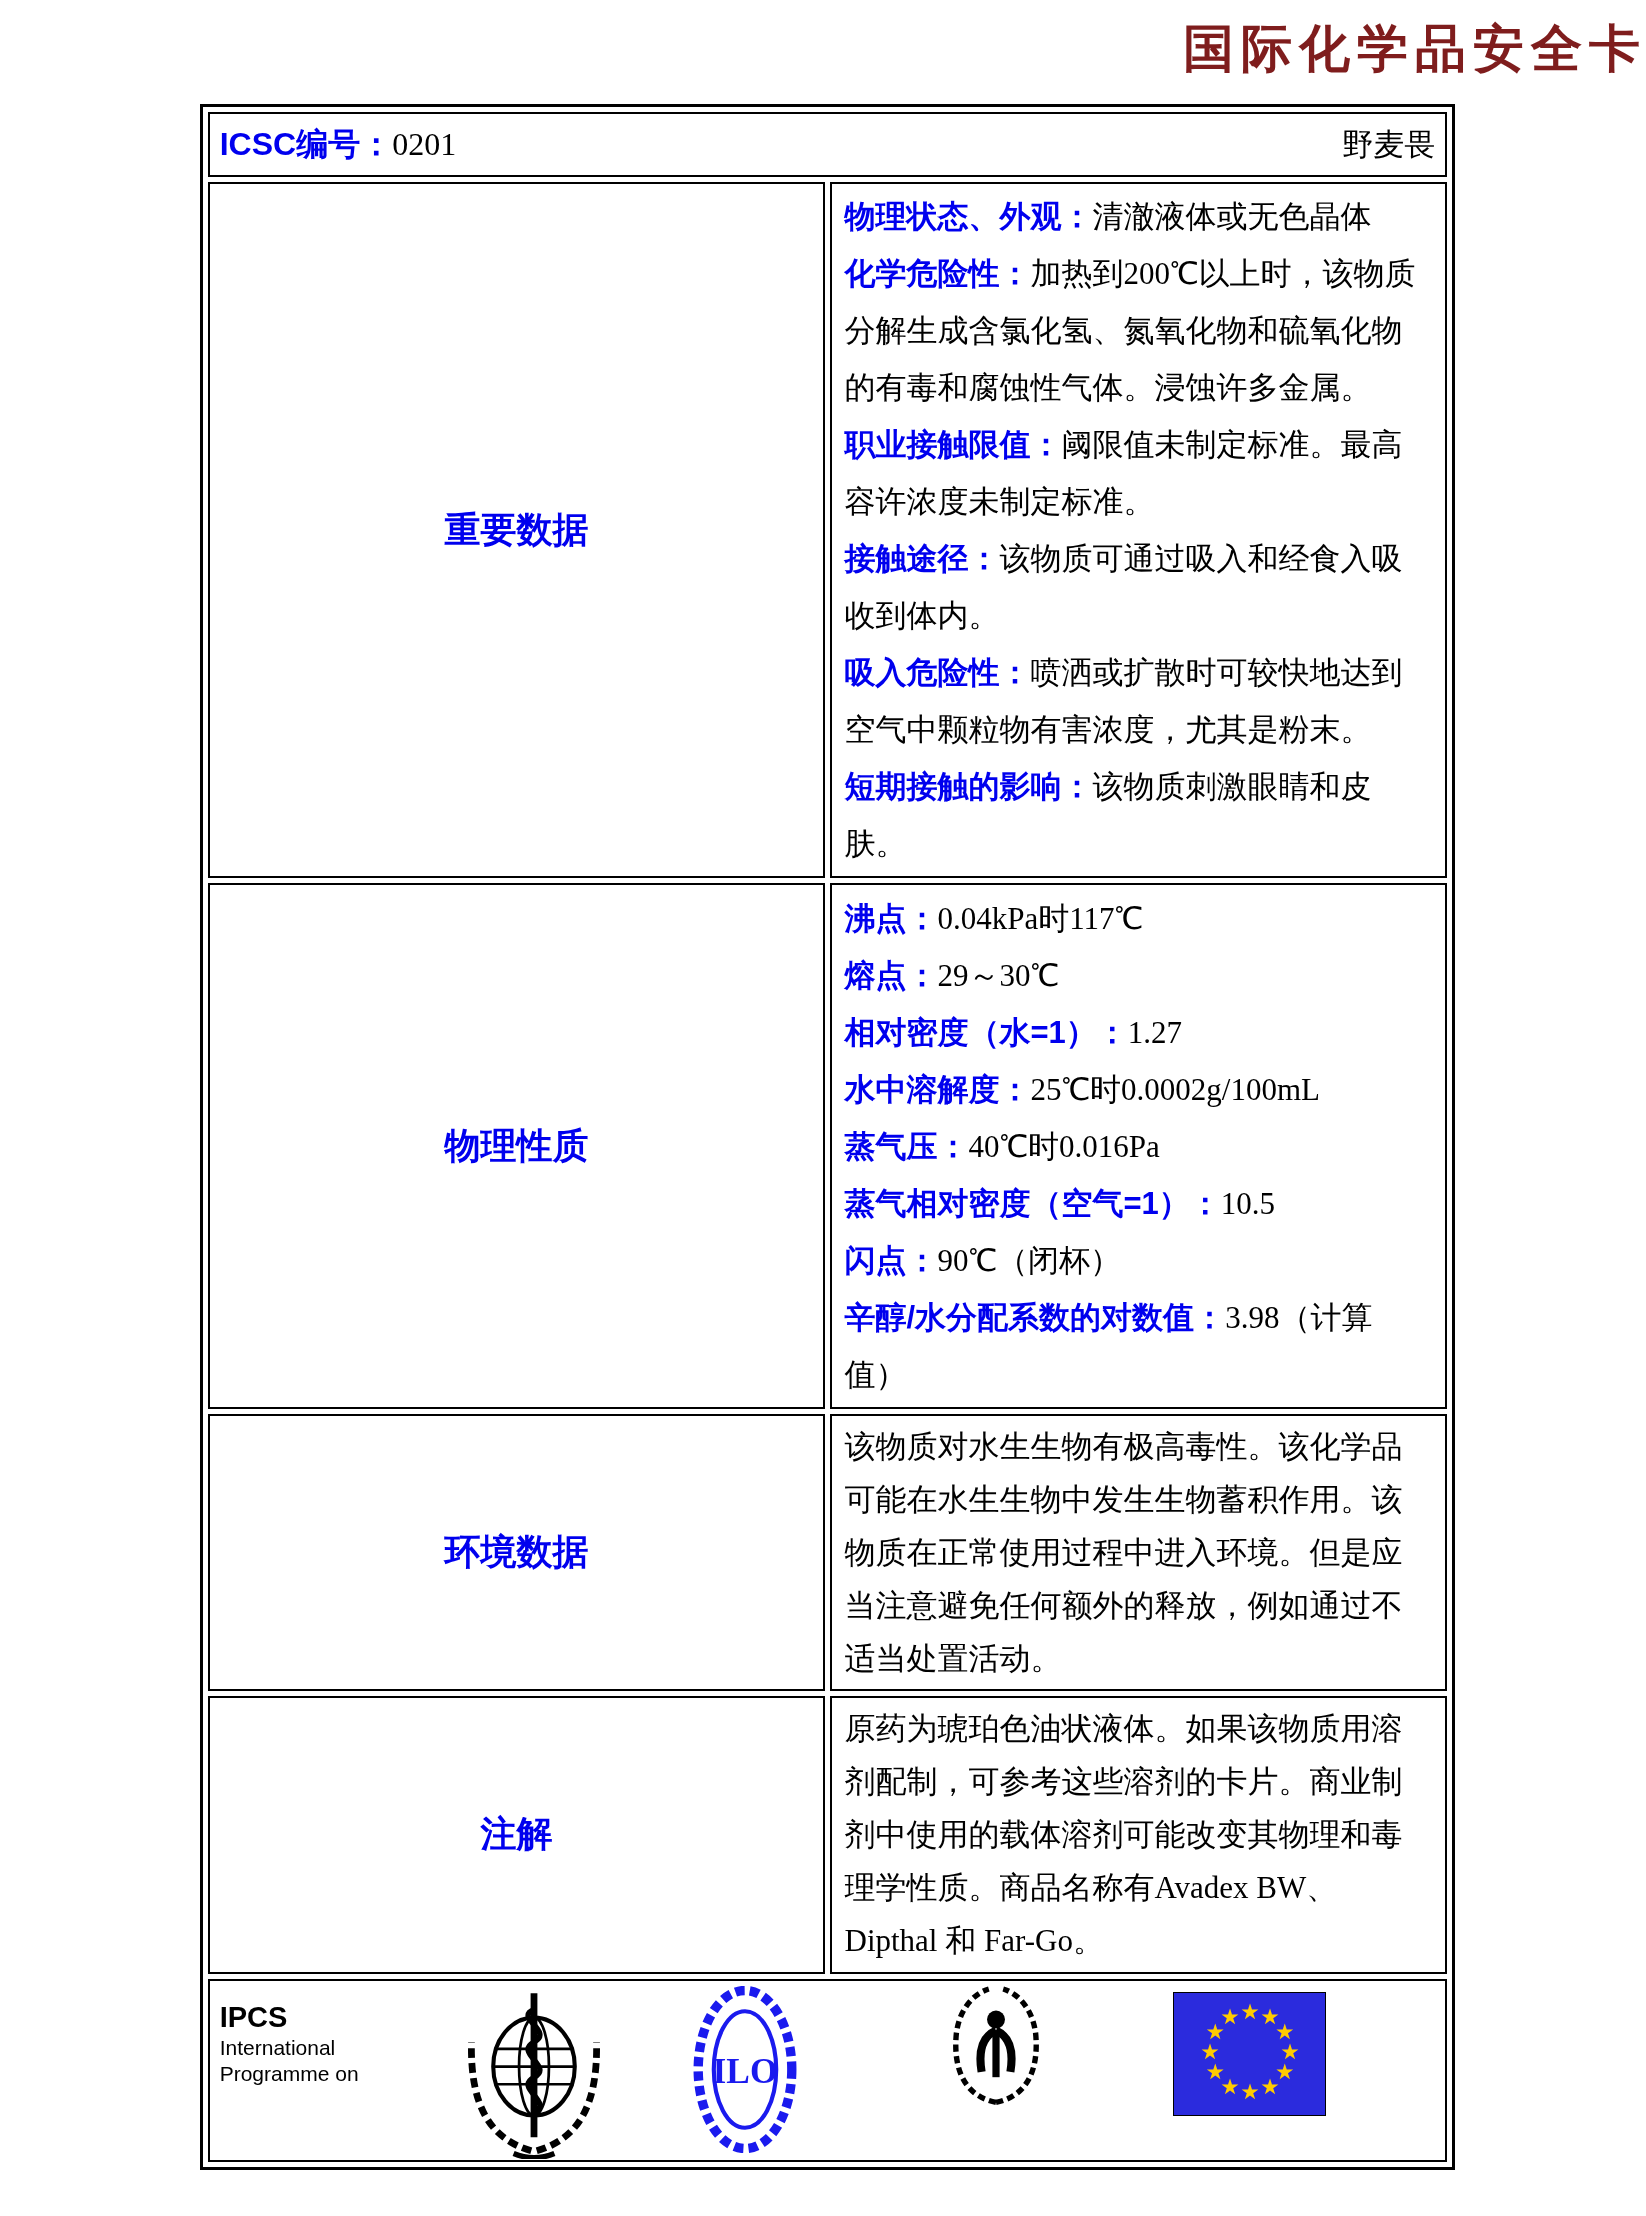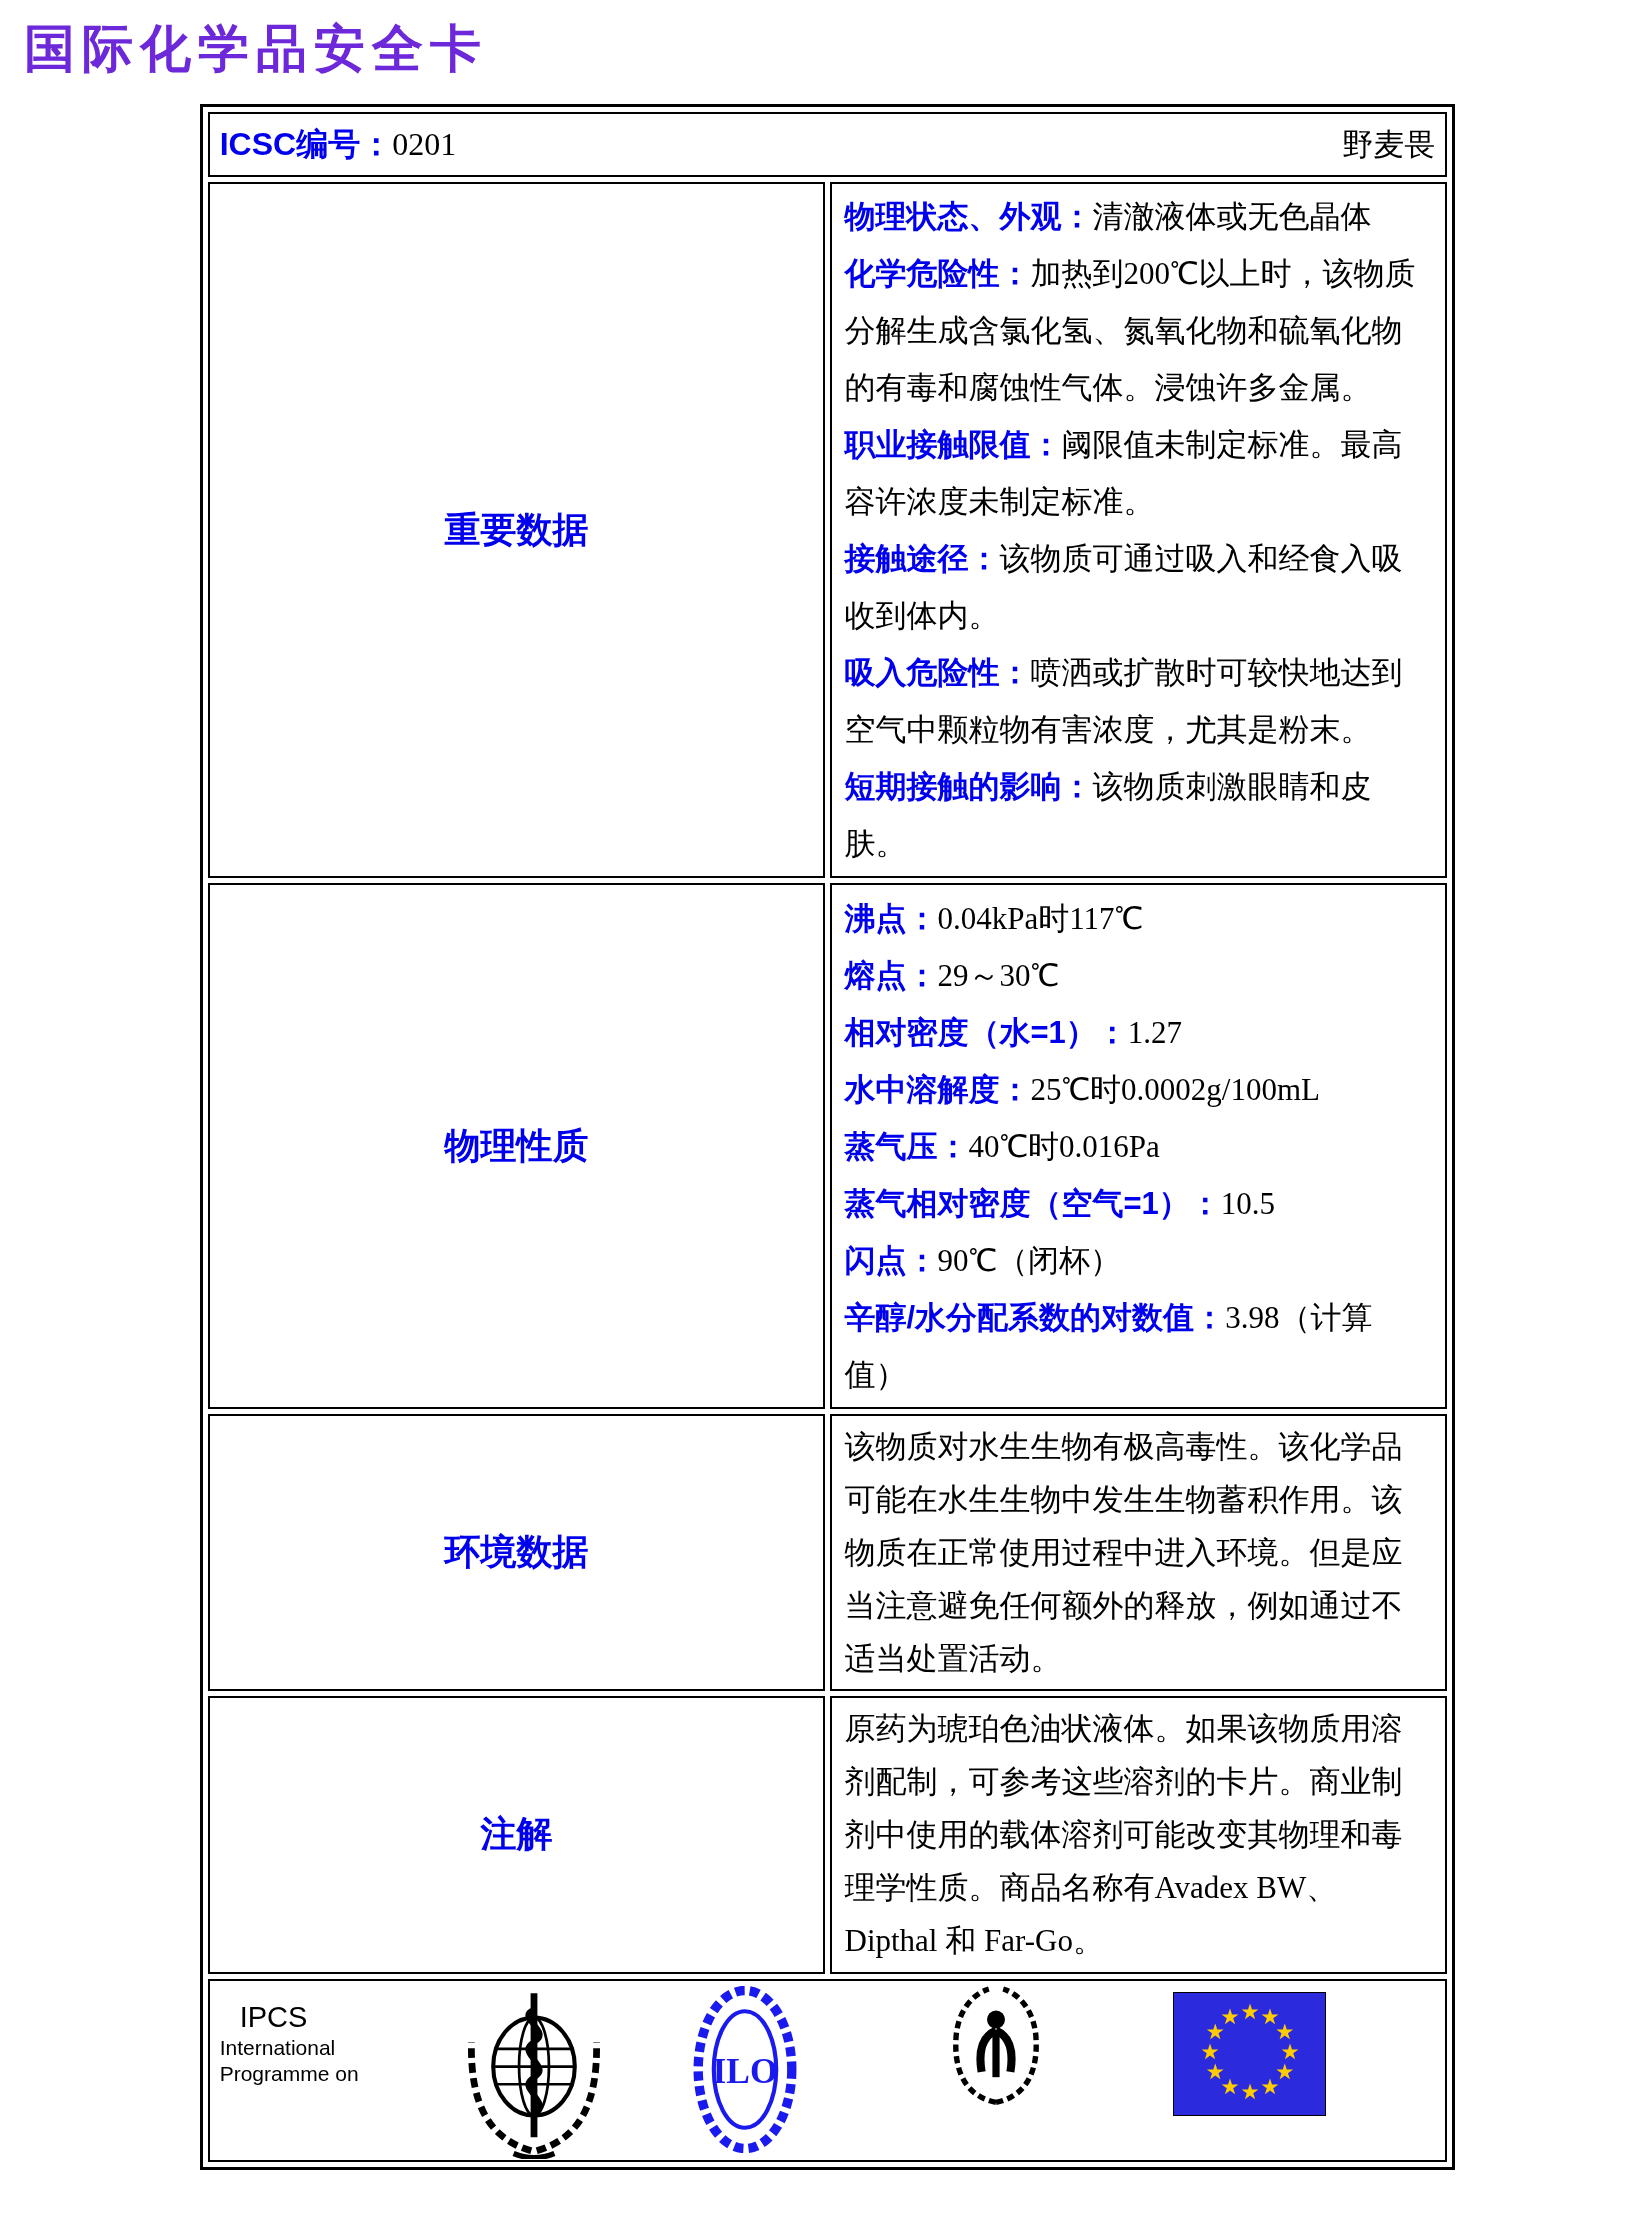--- a/index.html
+++ b/index.html
@@ -5,25 +5,24 @@
   * { margin:0; padding:0; box-sizing:border-box; }
   html,body { background:#ffffff; }
   body {
     width:1647px; height:2216px; position:relative;
     font-family:"Liberation Sans", sans-serif;
     color:#000;
   }
   
   .page-title {
     position:absolute; top:15.3px; left:0; width:100%;
-    text-align:left;
+    text-align:right;
     font-family:"DejaVu Serif", serif;
-    font-size:51px; font-weight:bold; color:#6d28d9;
+    font-size:51px; font-weight:bold; color:#7f1d1d;
     letter-spacing:7px;
-    padding-left:24px;
   }
   
   table.card {
     position:absolute; top:104px; left:200px;
     width:1255px;
     border-collapse:separate; border-spacing:5.6px;
     border:3.5px solid #000; background:#fff;
     table-layout:fixed;
   }
   td { border:2.8px solid #000; background:#fff; vertical-align:top; overflow:hidden; }
@@ -50,21 +49,21 @@
   .r-hdr   { height:65px; }
   .r-key   { height:506px; }
   .r-phys  { height:475px; }
   .r-env   { height:162px; }
   .r-note  { height:152px; }
   .r-extra { height:117px; }
   .r-logos { height:183px; }
   
   td.logos { position:relative; padding:0; }
   .ipcs-block { position:absolute; left:9.7px; top:19.5px; }
-  .ipcs-acronym { font-size:29px; font-weight:normal; line-height:35px;margin-left:20px; }
+  .ipcs-acronym { font-size:29px; font-weight:bold; line-height:35px; }
   .ipcs-line { font-size:21px; line-height:26.4px; }
   .logo { position:absolute; }
   .who-logo  { left:249px; top:4.2px; }
   .ilo-logo  { left:483px; top:5.6px; }
   .unep-logo { left:732px; top:2.8px; text-align:center; }
   
   .eu-flag {
     left:963px; top:11px; width:153px; height:124px;
     background:#2b2bdd; border:1.4px solid #000; position:absolute;
   }

